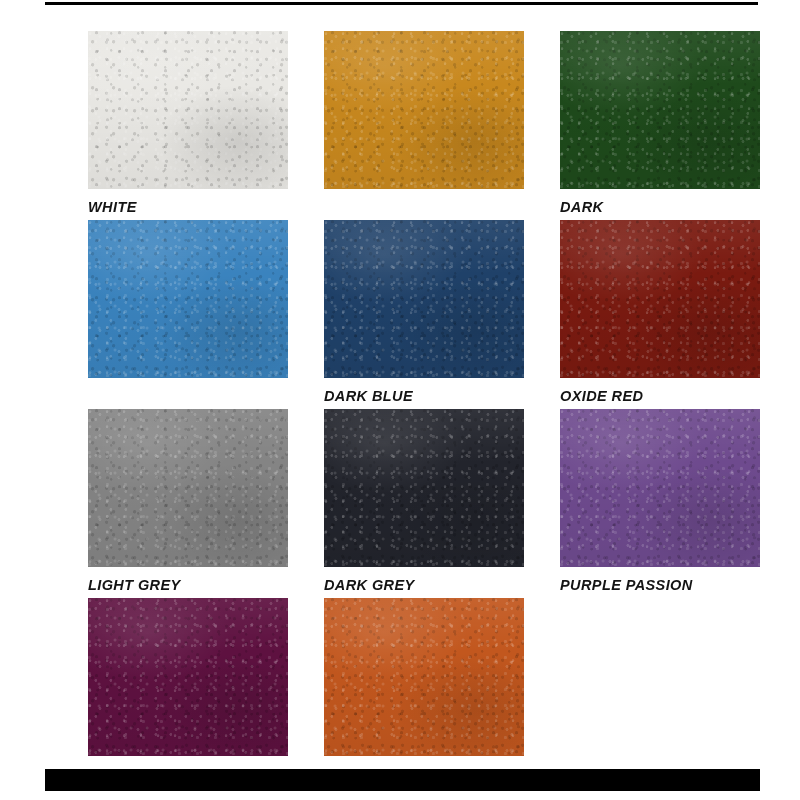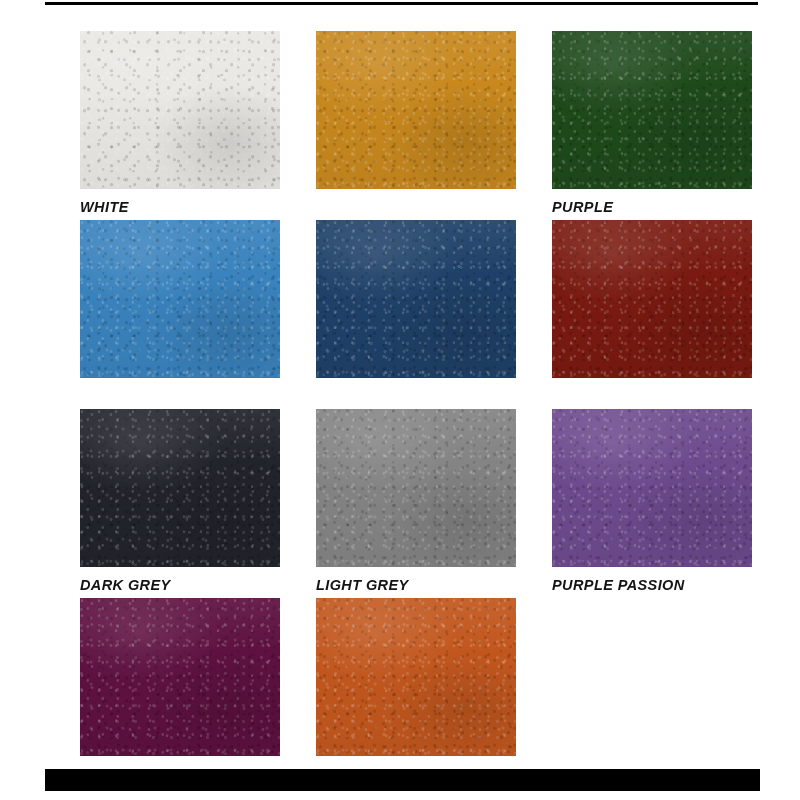--- a/index.html
+++ b/index.html
@@ -33,21 +33,21 @@
   }
   #bottom-bar {
     left: 45px;
     right: 40px;
     bottom: 9px;
     height: 22px;
   }
 
   #swatch-grid {
     position: absolute;
-    left: 52px;
+    left: 60px;
     top: 31px;
     width: 672px;
     height: 730px;
     display: grid;
     grid-template-columns: repeat(3, 200px);
     grid-template-rows: repeat(4, 160px);
     column-gap: 36px;
     row-gap: 29px;
     padding-left: 28px;
   }
@@ -122,38 +122,40 @@
   <div id="swatch-grid">
       <div class="swatch-cell">
         <div class="swatch-chip" style="background-color: rgb(233, 232, 228);"></div>
         <div class="swatch-label">WHITE</div>
       </div>
       <div class="swatch-cell">
         <div class="swatch-chip" style="background-color: rgb(200, 136, 30);"></div>
       </div>
       <div class="swatch-cell">
         <div class="swatch-chip" style="background-color: rgb(30, 74, 27);"></div>
-        <div class="swatch-label">PURPLE</div>
+        <div class="swatch-label">DARK</div>
       </div>
       <div class="swatch-cell">
         <div class="swatch-chip" style="background-color: rgb(58, 131, 190);"></div>
       </div>
       <div class="swatch-cell">
         <div class="swatch-chip" style="background-color: rgb(31, 65, 105);"></div>
+        <div class="swatch-label">DARK BLUE</div>
       </div>
       <div class="swatch-cell">
         <div class="swatch-chip" style="background-color: rgb(122, 26, 16);"></div>
+        <div class="swatch-label">OXIDE RED</div>
+      </div>
+      <div class="swatch-cell">
+        <div class="swatch-chip" style="background-color: rgb(132, 132, 132);"></div>
+        <div class="swatch-label">LIGHT GREY</div>
       </div>
       <div class="swatch-cell">
         <div class="swatch-chip" style="background-color: rgb(34, 36, 44);"></div>
         <div class="swatch-label">DARK GREY</div>
-      </div>
-      <div class="swatch-cell">
-        <div class="swatch-chip" style="background-color: rgb(132, 132, 132);"></div>
-        <div class="swatch-label">LIGHT GREY</div>
       </div>
       <div class="swatch-cell">
         <div class="swatch-chip" style="background-color: rgb(110, 74, 142);"></div>
         <div class="swatch-label">PURPLE PASSION</div>
       </div>
       <div class="swatch-cell">
         <div class="swatch-chip" style="background-color: rgb(94, 17, 64);"></div>
         <div class="swatch-label">RAZZBERRY</div>
       </div>
       <div class="swatch-cell">

